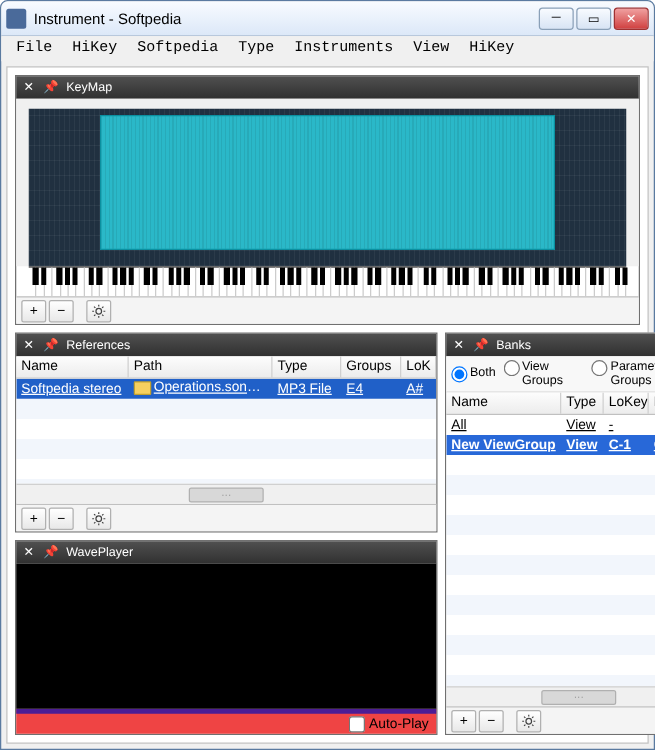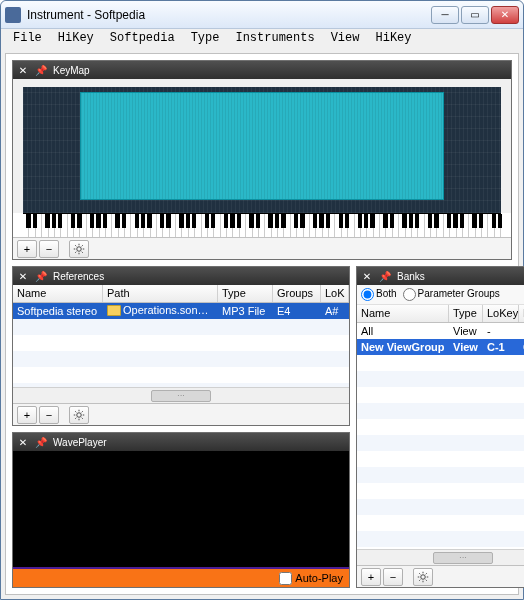--- a/index.html
+++ b/index.html
@@ -41,36 +41,36 @@
 .col-right { flex: 1; display: flex; }
 
 .references { height: 160px; }
 .waveplayer { flex: 1; }
 .groups { flex: 1; }
 
 .list { width: 100%; font-size: 11px; }
 .list-header { display: flex; background: linear-gradient(#fdfdfd,#ececec); border-bottom: 1px solid #c0c0c0; height: 18px; }
 .list-header > div { padding: 2px 4px; border-right: 1px solid #d0d0d0; overflow: hidden; white-space: nowrap; }
 .list-body { overflow: auto; height: calc(100% - 18px); background: repeating-linear-gradient(#fff 0 16px, #f2f6fc 16px 32px); }
-.list-row { display: flex; height: 16px; align-items: center; }
+.list-row { display: flex; height: 16px; align-items: center; text-decoration: underline; }
 .list-row > div { padding: 0 4px; overflow: hidden; white-space: nowrap; text-overflow: ellipsis; }
 .list-row.selected { background: #2060c8; color: #fff; }
 .list-row.selected-alt { background: #2868d8; color: #fff; font-weight: bold; }
 
 .ref-c-name { width: 90px; } .ref-c-path { width: 115px; } .ref-c-type { width: 55px; } .ref-c-rk { width: 48px; } .ref-c-lk { width: 28px; }
 .grp-c-name { width: 92px; } .grp-c-type { width: 34px; } .grp-c-lk { width: 36px; } .grp-c-hk { width: 32px; } .grp-c-ll { width: 18px; }
 
 .folder-icon { width: 14px; height: 11px; background: #f6d060; border: 1px solid #c0a030; border-radius: 1px; display:inline-block; vertical-align:middle; margin-right:2px; }
 .dropdown-arrow { display:inline-block; width:14px; height:14px; background:linear-gradient(#fff,#dce8f8); border:1px solid #90a8c8; border-radius:2px; text-align:center; line-height:12px; font-size:8px; margin-left:2px;}
 
 .hscroll { height: 16px; background: #f0f0f0; border-top:1px solid #d0d0d0; display:flex; align-items:center; }
 .hscroll .thumb { width: 60px; height: 12px; background: #d8d8d8; border:1px solid #b0b0b0; border-radius:2px; margin: 0 auto; text-align:center; font-size:8px; color:#888; line-height:10px; }
 
 .wave-body { background: #000; flex: 1; }
-.wave-footer { height: 20px; border-top: 2px solid #4c1d95; display: flex; align-items: center; justify-content: flex-end; padding: 0 6px; background: #f97316; }
+.wave-footer { height: 20px; border-top: 4px solid #4c1d95; display: flex; align-items: center; justify-content: flex-end; padding: 0 6px; background: #ef4444; }
 .wave-footer label { font-size: 11px; display:flex; align-items:center; gap:3px;}
 
 .radio-row { display: flex; align-items: center; gap: 2px; padding: 3px 4px; font-size: 10px; border-bottom: 1px solid #e0e0e0; background:#f8f8f8;}
 .radio-row label { display: flex; align-items: flex-start; gap: 2px; cursor: pointer; margin-right:4px;}
 .radio-row input { margin: 0; }
 
 .gear-icon svg { width:12px; height:12px; }
 </style>
 </head>
 <body>
@@ -270,20 +270,24 @@
             <span class="pin">📌</span>
             <span>Banks</span>
           </div>
           <div class="radio-row">
             <label>
                 <input type="radio" name="gf" checked="" style="">
                 <span>Both</span>
               </label>
             <label>
                 <input type="radio" name="gf" style="">
+                <span>View Groups</span>
+              </label>
+            <label>
+                <input type="radio" name="gf" style="">
                 <span>Parameter Groups</span>
               </label>
           </div>
           <div class="panel-body">
             <div class="list" style="height:100%">
               <div class="list-header">
                 <div class="grp-c-name">Name</div>
                 <div class="grp-c-type">Type</div>
                 <div class="grp-c-lk">LoKey</div>
                 <div class="grp-c-hk">HiKey</div>

